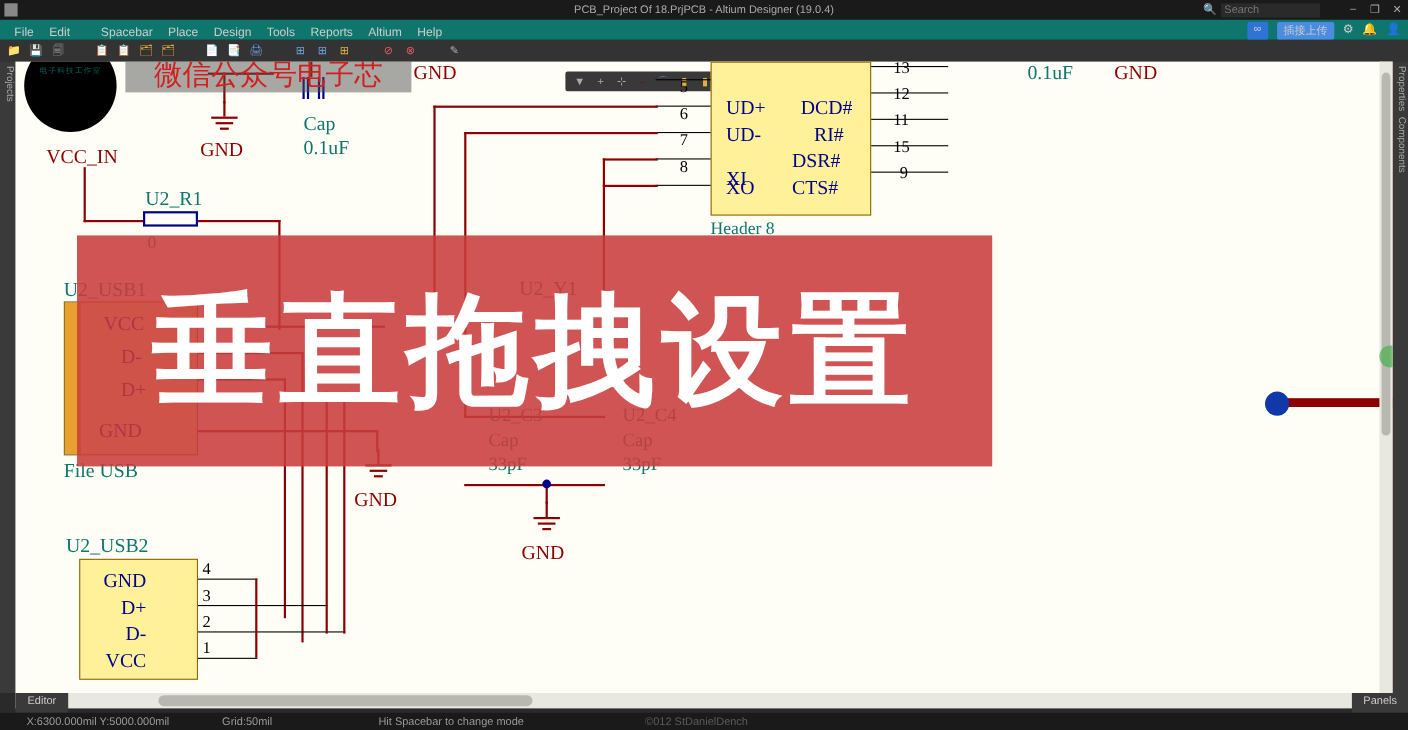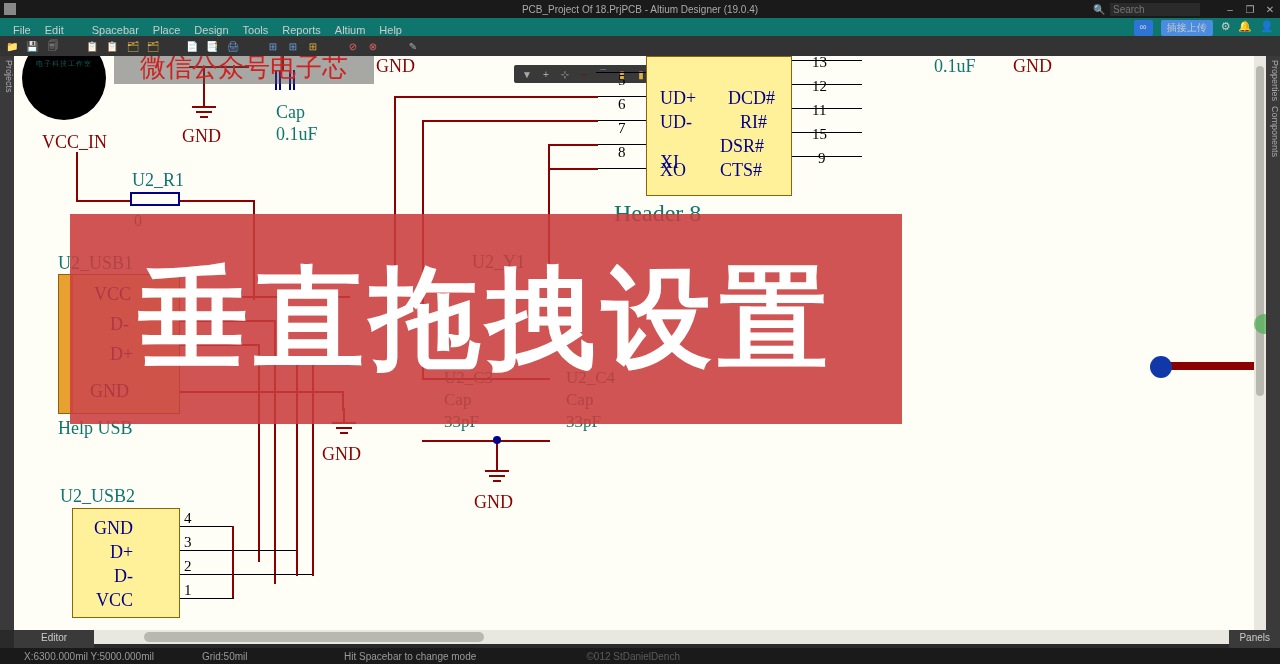--- a/index.html
+++ b/index.html
@@ -55,21 +55,21 @@
 .overlay-small { position: absolute; bottom: -5px; left: 538px; width: 190px; height: 44px; background: rgba(150,150,150,.55); display: flex; align-items: center; justify-content: center; color: #d02020; font-size: 30px; font-family: "SimSun",serif; z-index: 60; }
 
 .blue-dot { position: absolute; width: 22px; height: 22px; background: #1038a8; border-radius: 50%; z-index: 55; }
 .green-dot { position: absolute; right: -8px; top: 258px; width: 20px; height: 20px; background: #4caf50; border-radius: 50%; opacity: .7; z-index: 56; }
 
 .hscroll { position: absolute; left: 14px; right: 26px; bottom: 20px; height: 14px; background: #e8e8e0; }
 .hscroll .thumb { position: absolute; left: 130px; width: 340px; height: 10px; top: 2px; background: #b8b8b0; border-radius: 5px; }
 .vscroll { position: absolute; right: 14px; top: 56px; width: 12px; bottom: 34px; background: #e8e8e0; }
 .vscroll .thumb { position: absolute; top: 10px; width: 8px; left: 2px; height: 330px; background: #b8b8b0; border-radius: 5px; }
 
-.editor-tab { position: absolute; left: 14px; bottom: 16px; height: 18px; background: #3a3a3a; color: #ccc; font-size: 10px; padding: 2px 27px; }
+.editor-tab { position: absolute; left: 14px; bottom: 16px; height: 18px; background: #3a3a3a; color: #ccc; font-size: 10px; padding: 2px 11px; }
 .panels-tab { position: absolute; right: 0; bottom: 16px; height: 18px; background: #3a3a3a; color: #ccc; font-size: 10px; padding: 2px 10px; }
 
 .statusbar { position: absolute; bottom: 0; left: 0; right: 0; height: 16px; background: #1a1a1a; color: #999; font-size: 10px; display: flex; align-items: center; }
 .statusbar .seg { padding: 0 24px; }
 .statusbar .center-msg { position: absolute; left: 344px; }
 .statusbar .brand { position: absolute; right: 600px; opacity: .5; }
 </style>
 </head>
 <body>
 
@@ -183,21 +183,21 @@
     <div class="text-blue" style="position:absolute; left:120px; top:156px; font-size:16px;">0</div>
     <div class="wire" style="left:166px; top:144px; width:75px; height:2px;"></div>
     <div class="wire" style="left:239px; top:144px; width:2px; height:100px;"></div>
 
     <div class="text-blue" style="position:absolute; left:44px; top:197px; font-size:18px;">U2_USB1</div>
     <div class="comp-body" style="left:44px; top:218px; width:122px; height:140px; background:linear-gradient(to right,#e8a030 0 12%,#fff19a 12%);"></div>
     <div class="pin-name" style="position:absolute; left:80px; top:228px;">VCC</div>
     <div class="pin-name" style="position:absolute; left:96px; top:258px;">D-</div>
     <div class="pin-name" style="position:absolute; left:96px; top:288px;">D+</div>
     <div class="pin-name" style="position:absolute; left:76px; top:325px;">GND</div>
-    <div class="text-blue" style="position:absolute; left:44px; top:362px; font-size:18px;">Help USB</div>
+    <div class="text-blue" style="position:absolute; left:44px; top:362px; font-size:18px;">File USB</div>
 
     <div class="wire" style="left:166px; top:240px; width:170px; height:2px;"></div>
     <div class="wire" style="left:166px; top:264px; width:96px; height:2px;"></div>
     <div class="wire" style="left:166px; top:288px; width:80px; height:2px;"></div>
     <div class="wire" style="left:166px; top:335px; width:162px; height:2px;"></div>
 
     <div class="gnd-symbol" style="left:318px; top:352px;">
         <div class="v"></div>
         <div class="b1"></div>
         <div class="b2"></div>
@@ -227,21 +227,21 @@
     <div class="wire" style="left:778px; top:4px; width:70px; height:1px; background:#000;"></div>
     <div class="wire" style="left:778px; top:28px; width:70px; height:1px; background:#000;"></div>
     <div class="wire" style="left:778px; top:52px; width:70px; height:1px; background:#000;"></div>
     <div class="wire" style="left:778px; top:76px; width:70px; height:1px; background:#000;"></div>
     <div class="wire" style="left:778px; top:100px; width:70px; height:1px; background:#000;"></div>
     <div class="pin-num" style="position:absolute; left:798px; top:-2px;">13</div>
     <div class="pin-num" style="position:absolute; left:798px; top:22px;">12</div>
     <div class="pin-num" style="position:absolute; left:798px; top:46px;">11</div>
     <div class="pin-num" style="position:absolute; left:798px; top:70px;">15</div>
     <div class="pin-num" style="position:absolute; left:804px; top:94px;">9</div>
-    <div class="text-blue" style="position:absolute; left:600px; top:144px; font-size:24px;">Header 8</div>
+    <div class="text-blue" style="position:absolute; left:632px; top:144px; font-size:16px;">Header 8</div>
 
     <div class="wire" style="left:380px; top:40px; width:204px; height:2px;"></div>
     <div class="wire" style="left:380px; top:40px; width:2px; height:228px;"></div>
     <div class="wire" style="left:260px; top:264px; width:2px; height:264px;"></div>
     <div class="wire" style="left:244px; top:288px; width:2px; height:218px;"></div>
     <div class="wire" style="left:408px; top:64px; width:176px; height:2px;"></div>
     <div class="wire" style="left:408px; top:64px; width:2px; height:260px;"></div>
     <div class="wire" style="left:408px; top:322px; width:128px; height:2px;"></div>
     <div class="wire" style="left:534px; top:88px; width:50px; height:2px;"></div>
     <div class="wire" style="left:534px; top:88px; width:2px; height:130px;"></div>

